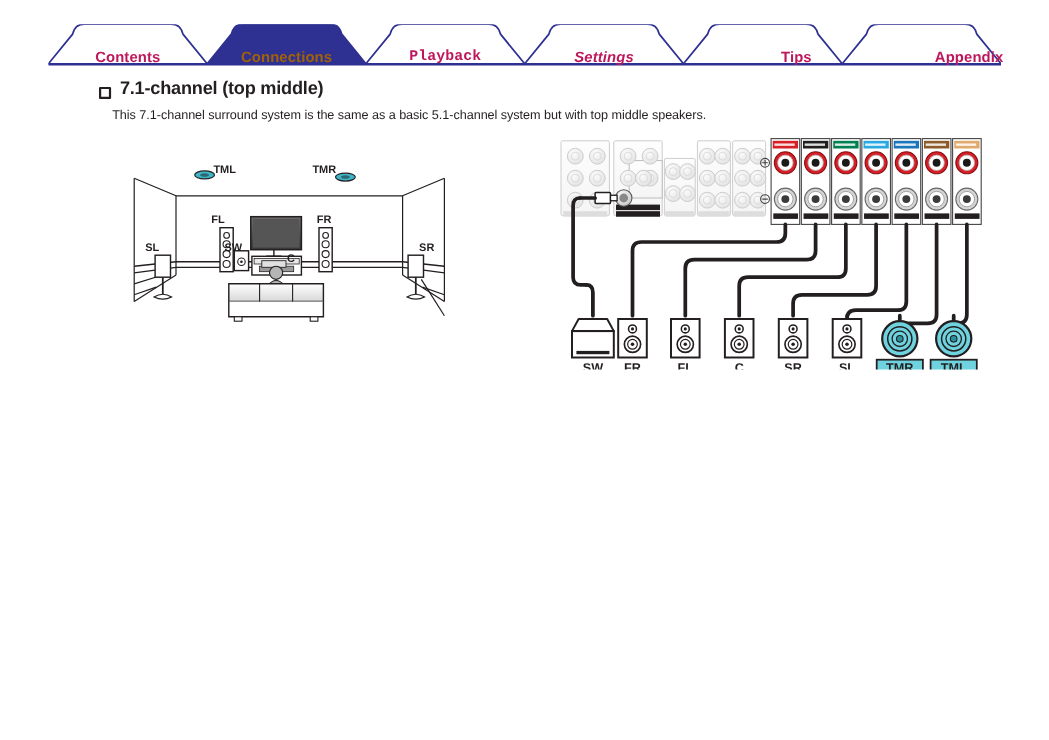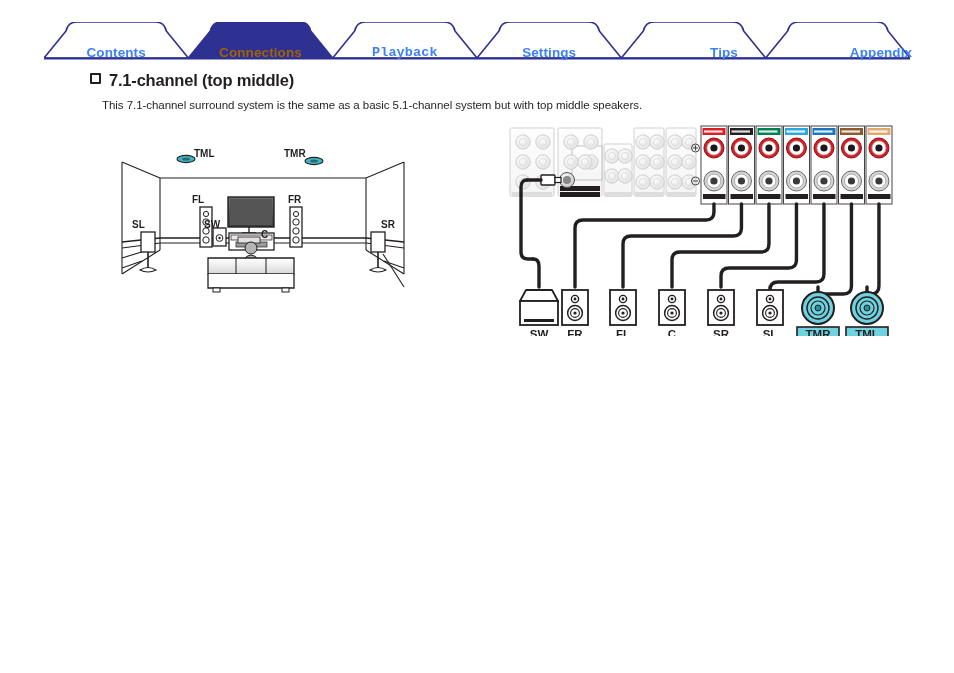--- a/index.html
+++ b/index.html
@@ -21,31 +21,31 @@
     left: 44px; top: 22px;
     width: 866px; height: 38px;
   }
   #tabbar svg { display:block; }
   .tab-label {
     position: absolute;
     top: 30px;
     transform: translate(-50%, -50%);
     font-size: 13.5px;
     font-weight: bold;
-    color: #3b82f6;
+    color: #be185d;
     white-space: nowrap;
     letter-spacing: .1px;
   }
   .tab-label.active { color: #a16207; }
 
   
   #heading-row {
     position: absolute;
     left: 45px; top: 71px;
-    display: flex; align-items: flex-start; gap: 8px; padding-left: 45px;
+    display: flex; align-items: flex-end; gap: 8px; padding-left: 45px;
   }
   #bullet-square {
     width: 11px; height: 11px;
     border: 2px solid #231f20;
     border-radius: 1px;
     margin-top: 2px;
   }
   #page-title {
     font-size: 16.5px;
     font-weight: bold;
@@ -94,21 +94,21 @@
         <path d="M433,36 L455,9 Q457,0 466,0 L544.3333333333334,0 Q553.3333333333334,0 555.3333333333334,9 L577.3333333333334,36 Z" fill="#ffffff" stroke="#2f3192" stroke-width="1.6" stroke-linejoin="round"></path>
         <path d="M577.3333333333334,36 L599.3333333333334,9 Q601.3333333333334,0 610.3333333333334,0 L688.6666666666667,0 Q697.6666666666667,0 699.6666666666667,9 L721.6666666666667,36 Z" fill="#ffffff" stroke="#2f3192" stroke-width="1.6" stroke-linejoin="round"></path>
         <path d="M721.6666666666667,36 L743.6666666666667,9 Q745.6666666666667,0 754.6666666666667,0 L833.0000000000001,0 Q842.0000000000001,0 844.0000000000001,9 L866.0000000000001,36 Z" fill="#ffffff" stroke="#2f3192" stroke-width="1.6" stroke-linejoin="round"></path>
       </g>
     <line x1="0" y1="36.5" x2="866" y2="36.5" stroke="#2f3192" stroke-width="2.2"></line>
   </svg>
   <div id="tablabels">
       <div class="tab-label" style="left: 72.1667px;">Contents</div>
       <div class="tab-label active" style="left: 216.5px;">Connections</div>
       <div class="tab-label" style="left: 360.833px; font-family: Liberation Mono, monospace;">Playback</div>
-      <div class="tab-label" style="left: 505.167px;">Settings</div>
+      <div class="tab-label" style="left: 505.167px; font-style: italic;">Settings</div>
       <div class="tab-label" style="left: 680px;">Tips</div>
       <div class="tab-label" style="left: 837px;">Appendix</div>
     </div>
 </div>
 
 <div id="heading-row">
   <div id="bullet-square"></div>
   <div id="page-title">7.1-channel (top middle)</div>
 </div>
 <div id="page-subtitle">This 7.1-channel surround system is the same as a basic 5.1-channel system but with top middle speakers.</div>

